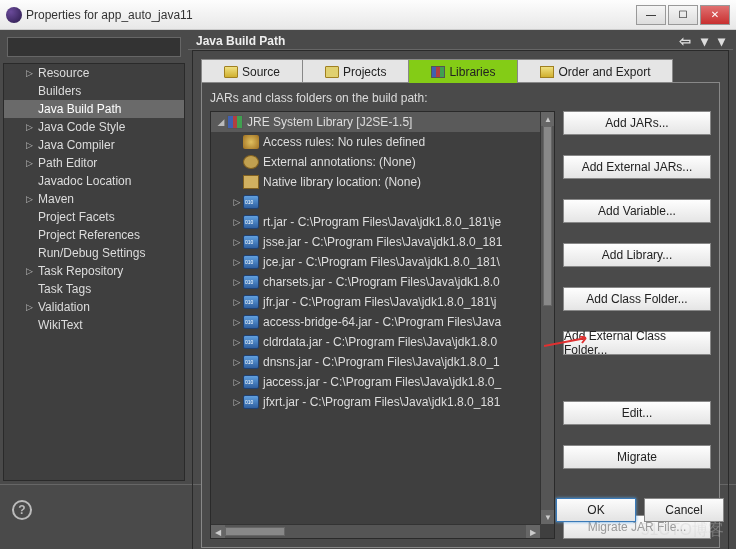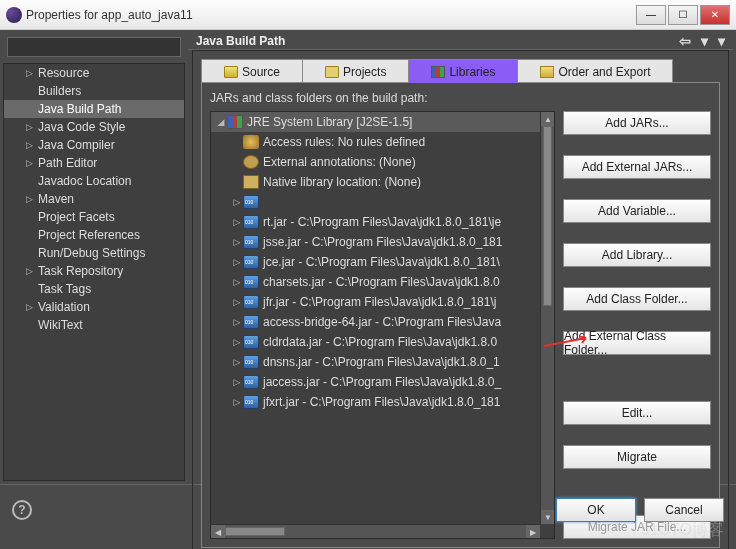--- a/index.html
+++ b/index.html
@@ -20,21 +20,21 @@
 .tree-item .exp { width:12px; color:#bbb; font-size:9px; }
 .tree-item.selected { background:#6a6a6a; color:#fff; }
 .main { flex:1; background:#4a4a4a; display:flex; flex-direction:column; }
 .hdr { height:28px; display:flex; align-items:center; padding:0 8px; color:#eee; font-size:14px; font-weight:bold; border-bottom:1px solid #666; }
 .hdr .nav { display:flex; gap:10px; align-items:center; }
 .nav-arr { color:#ddd; font-size:14px; }
 .content { flex:1; border:1px solid #2a2a2a; margin:0 4px 4px 4px; padding:8px; display:flex; flex-direction:column; }
 .tabs { display:flex; height:24px; background:#4a4a4a; }
 .tab { display:flex; align-items:center; padding:0 22px; background:#f5f5f5; color:#222; border:1px solid #888; border-bottom:none; margin-right:-1px; gap:4px; }
 .tab.inactive { background:#e5e5e5; }
-.tab.active { background:#8b5cf6; position:relative; z-index:2; }
+.tab.active { background:#84cc16; position:relative; z-index:2; }
 .tab-ico { width:14px; height:12px; }
 .ico-src { background:linear-gradient(#f0e080,#d0b030); border:1px solid #a08020; border-radius:1px; }
 .ico-prj { background:#e0d070; border:1px solid #a08020; border-radius:1px; position:relative; }
 .ico-lib { background:linear-gradient(90deg,#4060b0 0 33%,#b04040 33% 66%,#40a050 66%); border:1px solid #555; }
 .ico-ord { background:linear-gradient(#f0e080,#d0b030); border:1px solid #a08020; position:relative; }
 .tab-body { flex:1; background:#4a4a4a; border:1px solid #888; padding:8px; display:flex; flex-direction:column; margin-top:-1px; }
 .lbl { color:#ddd; margin-bottom:6px; }
 .split { flex:1; display:flex; gap:8px; }
 .jartree { flex:1; background:#3f3f3f; border:1px solid #2a2a2a; color:#ddd; overflow:hidden; position:relative; }
 .jartree-inner { position:absolute; inset:0 14px 14px 0; overflow:hidden; }

